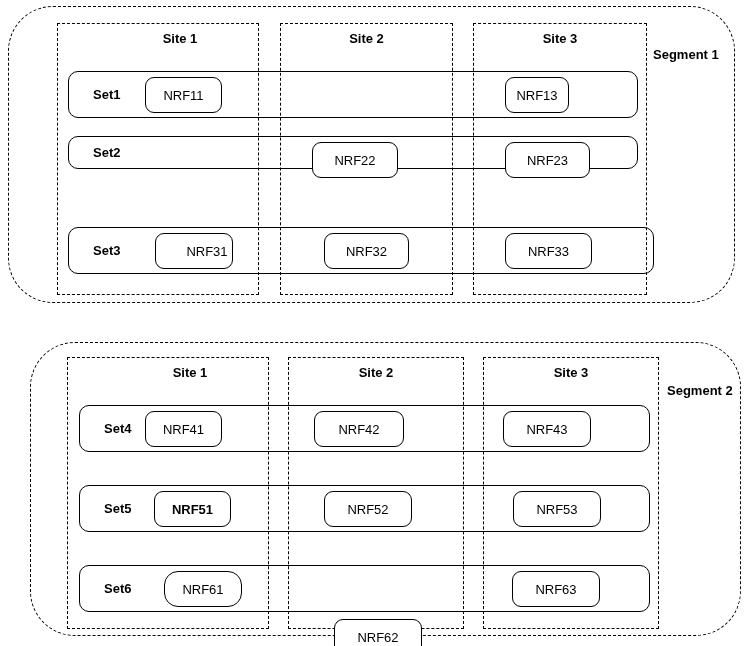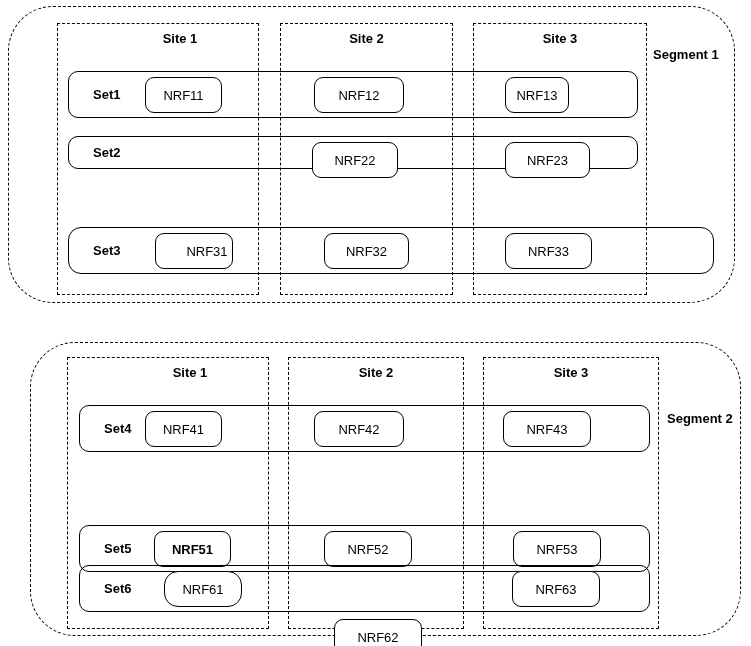--- a/index.html
+++ b/index.html
@@ -81,60 +81,59 @@
     <div class="site" style="left:271px; top:16px; width:173px; height:272px;">
       <div class="site-label">Site 2</div>
     </div>
     <div class="site" style="left:464px; top:16px; width:174px; height:272px;">
       <div class="site-label">Site 3</div>
     </div>
 
     <div class="set-row" style="left:59px; top:64px; width:570px; height:47px;">
       <span class="set-label">Set1</span>
       <div class="nrf" style="left:76px; width:77px;">NRF11</div>
-      <div class="nrf" style="left:245px; width:90px;">NRF12</div>
       <div class="nrf" style="left:436px; width:64px;">NRF13</div>
     </div>
 
     <div class="set-row" style="left:59px; top:129px; width:570px; height:33px;">
       <span class="set-label">Set2</span>
       <div class="nrf" style="left:243px; width:86px;">NRF22</div>
       <div class="nrf" style="left:436px; width:85px;">NRF23</div>
     </div>
 
-    <div class="set-row" style="left:59px; top:220px; width:646px; height:47px;border-radius:13px;">
+    <div class="set-row" style="left:59px; top:220px; width:586px; height:47px;">
       <span class="set-label">Set3</span>
       <div class="nrf" style="left:86px; width:78px;padding-left:26px;">NRF31</div>
       <div class="nrf" style="left:255px; width:85px;">NRF32</div>
       <div class="nrf" style="left:436px; width:87px;">NRF33</div>
     </div>
   </div>
 
   <div class="segment" style="left:30px; top:342px; width:711px; height:294px;">
 
-    <div class="segment-label" style="left:636px; top:40px;margin-top:28px;">Segment 2</div>
+    <div class="segment-label" style="left:636px; top:40px;">Segment 2</div>
 
     <div class="site" style="left:36px; top:14px; width:202px; height:272px;">
       <div class="site-label offset-right">Site 1</div>
     </div>
     <div class="site" style="left:257px; top:14px; width:176px; height:272px;">
       <div class="site-label">Site 2</div>
     </div>
     <div class="site" style="left:452px; top:14px; width:176px; height:272px;">
       <div class="site-label">Site 3</div>
     </div>
 
     <div class="set-row" style="left:48px; top:62px; width:571px; height:47px;">
       <span class="set-label">Set4</span>
       <div class="nrf" style="left:65px; width:77px;">NRF41</div>
       <div class="nrf" style="left:234px; width:90px;">NRF42</div>
       <div class="nrf" style="left:423px; width:88px;">NRF43</div>
     </div>
 
-    <div class="set-row" style="left:48px; top:142px; width:571px; height:47px;margin-top:40px;">
+    <div class="set-row" style="left:48px; top:142px; width:571px; height:47px;">
       <span class="set-label">Set5</span>
       <div class="nrf" style="left:74px; width:77px;font-weight:bold;">NRF51</div>
       <div class="nrf" style="left:244px; width:88px;">NRF52</div>
       <div class="nrf" style="left:433px; width:88px;">NRF53</div>
     </div>
 
     <div class="set-row" style="left:48px; top:222px; width:571px; height:47px;">
       <span class="set-label">Set6</span>
       <div class="nrf" style="left:84px; width:78px;border-radius:14px;">NRF61</div>
       <div class="nrf" style="left:254px; width:88px;margin-top:48px;">NRF62</div>

